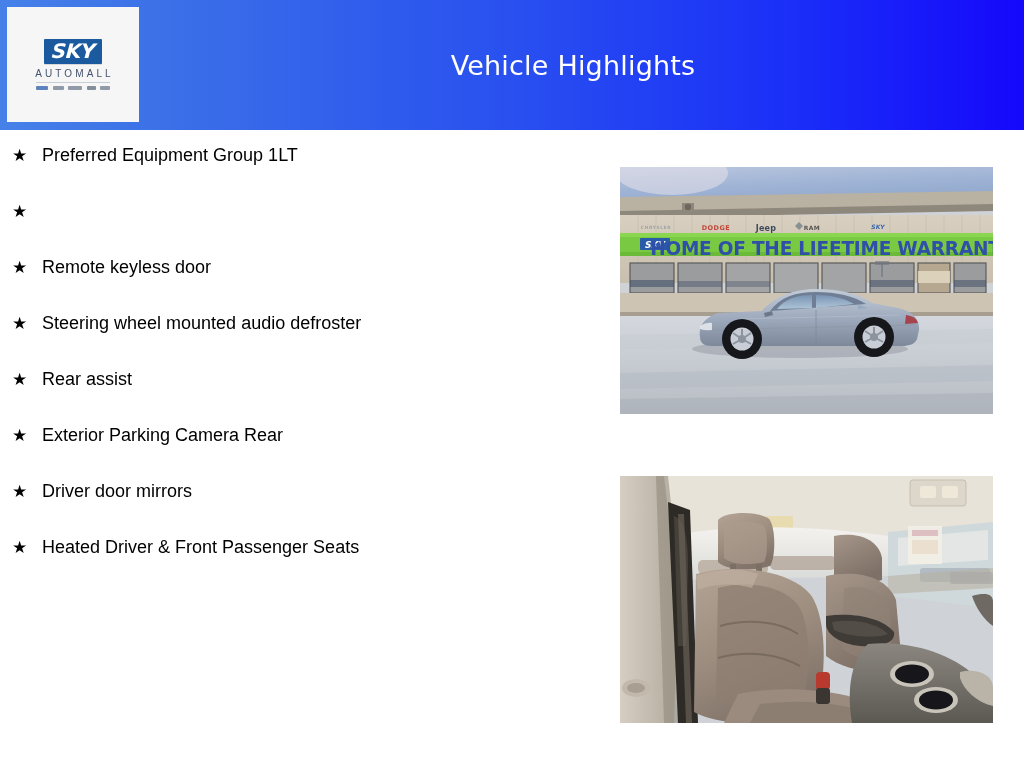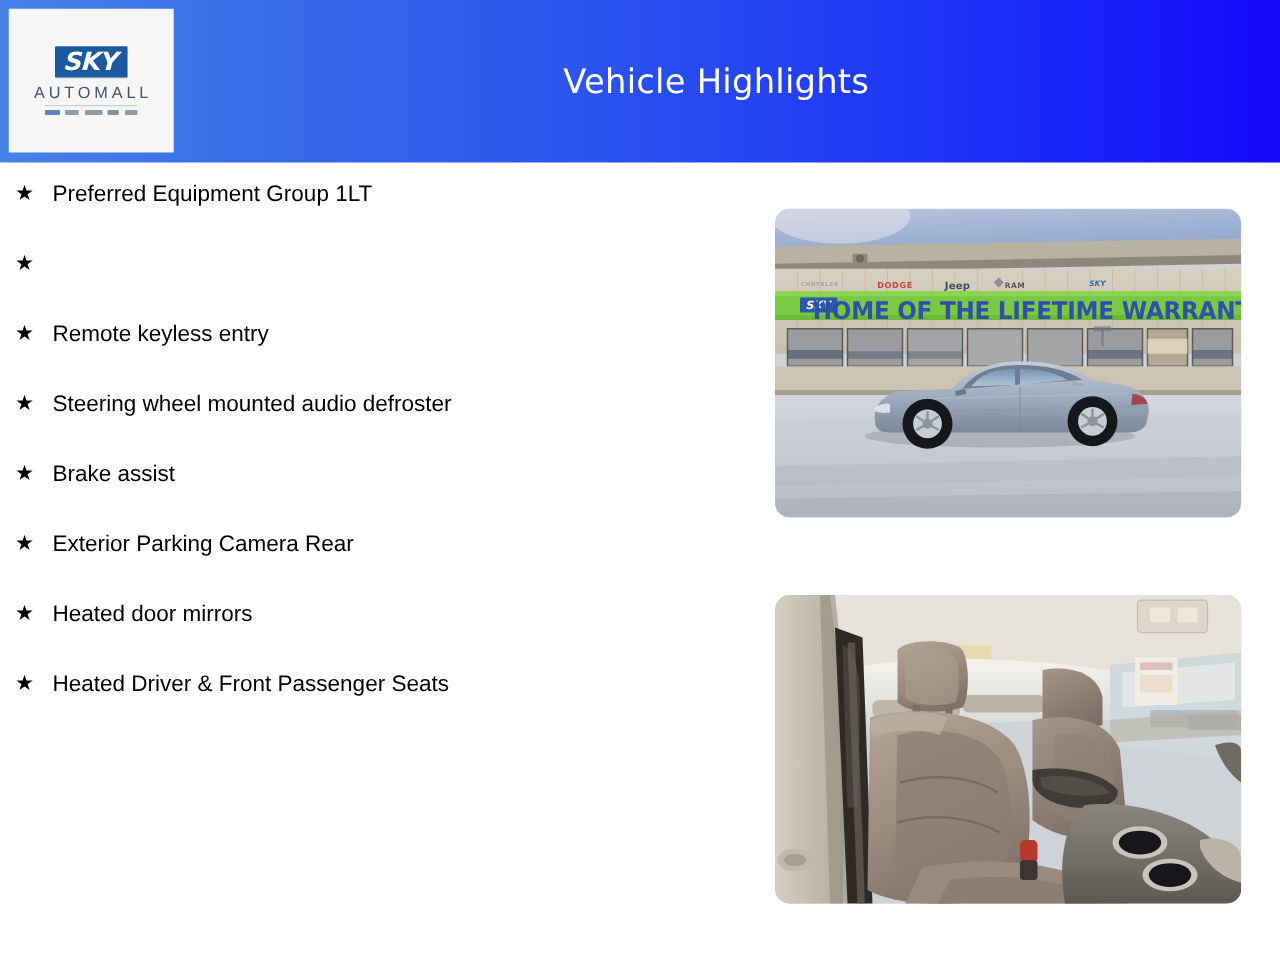--- a/index.html
+++ b/index.html
@@ -54,21 +54,21 @@
     font-weight: bold;
     font-size: 20px;
     letter-spacing: -0.5px;
     line-height: 20px;
     font-style: italic;
     transform: skewX(-4deg);
     display: block;
   }
   #automall-text {
     color: #43536b;
-    font-size: 13px;
+    font-size: 10px;
     letter-spacing: 3.1px;
     margin-top: 4px;
     font-family: "Liberation Sans", sans-serif;
     text-indent: 3px;
   }
   #brand-strip {
     margin-top: 3px;
     width: 74px;
     height: 6px;
     display: flex;
@@ -134,21 +134,20 @@
     color: #000000;
     font-family: "Liberation Sans", sans-serif;
     max-width: 470px;
   }
 
   
   .photo-frame {
     position: absolute;
     overflow: hidden;
     background: #cfd3d8;
-    border-radius: 12px;
   }
   #photo-exterior {
     left: 620px;
     top: 167px;
     width: 373px;
     height: 247px;
   }
   #photo-interior {
     left: 620px;
     top: 476px;
@@ -187,41 +186,41 @@
     <span class="feature-star">★</span>
     <span class="feature-label">Preferred Equipment Group 1LT</span>
   </div>
 
   <div class="feature-row">
     <span class="feature-star">★</span>
   </div>
 
   <div class="feature-row">
     <span class="feature-star">★</span>
-    <span class="feature-label">Remote keyless entry</span>
+    <span class="feature-label">Remote keyless door</span>
   </div>
 
   <div class="feature-row">
     <span class="feature-star">★</span>
     <span class="feature-label">Steering wheel mounted audio defroster</span>
   </div>
 
   <div class="feature-row">
     <span class="feature-star">★</span>
-    <span class="feature-label">Brake assist</span>
+    <span class="feature-label">Rear assist</span>
   </div>
 
   <div class="feature-row">
     <span class="feature-star">★</span>
     <span class="feature-label">Exterior Parking Camera Rear</span>
   </div>
 
   <div class="feature-row">
     <span class="feature-star">★</span>
-    <span class="feature-label">Heated door mirrors</span>
+    <span class="feature-label">Driver door mirrors</span>
   </div>
 
   <div class="feature-row">
     <span class="feature-star">★</span>
     <span class="feature-label">Heated Driver &amp; Front Passenger Seats</span>
   </div>
 
 </div>
 
 <div class="photo-frame" id="photo-exterior">

